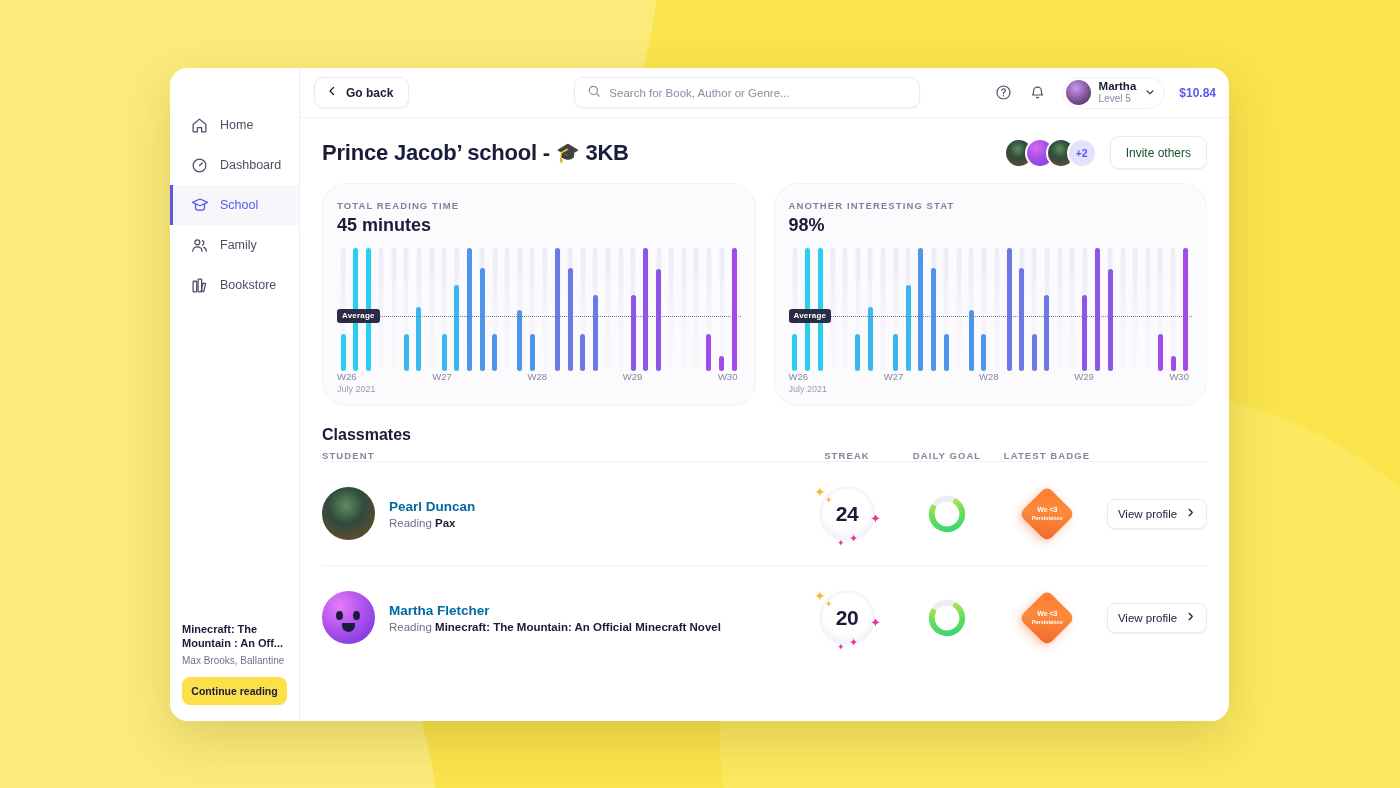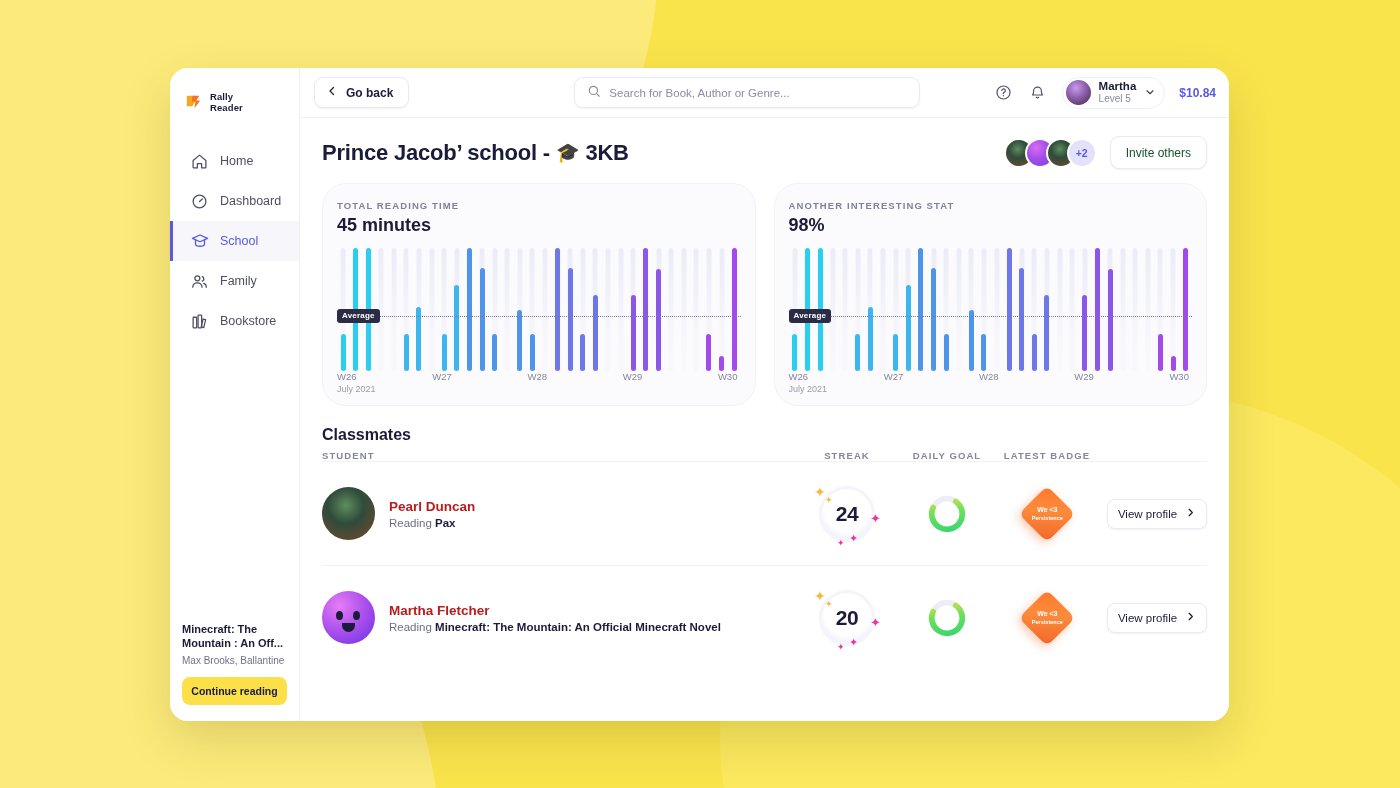--- a/index.html
+++ b/index.html
@@ -205,21 +205,21 @@
   .c-act { width: 110px; }
 
   .cm-row { display:flex; align-items:center; height: 104px; border-top:1px solid #F1F1F7; }
   .cm-row:first-of-type { border-top: 1px solid #F1F1F7; }
   .stu { flex:1; display:flex; align-items:center; gap: 14px; min-width:0; }
   .avatar-lg { width:53px;height:53px;border-radius:50%;flex:none; }
   .av-blob-lg { background: radial-gradient(circle at 33% 28%, #e77cf5 0%, #b356ee 42%, #8a3fe6 75%, #7a3ae2 100%); position:relative; }
   .eye { position:absolute; width:7px;height:9px;border-radius:50%;background:#1B1B3A; top:20px; }
   .eye.l { left:14px; } .eye.r { left:31px; }
   .mouth { position:absolute; width:13px;height:9px;border-radius:0 0 9px 9px;background:#1B1B3A; left:20px; top:32px; }
-  .stu-name { font-size: 13.5px; font-weight:700; color:#b91c1c; }
+  .stu-name { font-size: 13.5px; font-weight:700; color:#0369a1; }
   .stu-sub { font-size: 11.5px; color:#6E6E88; margin-top:3px; }
   .stu-sub b { color:#1B1B3A; font-weight:700; }
 
   .cell { width: 100px; display:flex; align-items:center; justify-content:center; }
   .streak-wrap { position:relative; width: 64px; height: 64px; display:flex;align-items:center;justify-content:center; }
   .streak-ring {
     position:absolute; inset:4px 4px 4px 4px; border-radius:50%;
     background: radial-gradient(circle at 50% 40%, #ffffff 52%, #EFEFFA 72%, #FAFAFE 100%);
     box-shadow: inset 0 0 0 3px #F4F4FB;
   }
@@ -245,32 +245,20 @@
 </head>
 <body>
 
 <div class="bg-blob-a"></div>
 <div class="bg-blob-b"></div>
 <div class="bg-blob-c"></div>
 
 <div class="app">
 
   <aside class="sidebar">
-    <div class="brand">
-      <span class="brand-mark">
-        <svg viewBox="0 0 20 20" width="19" height="19">
-          <path d="M3 3 L11 3 L8 8 L12 8 L9 14 L3 14 Z" fill="#F7A71B"></path>
-          <path d="M9 3 L16 3 L13 8 L17 8 L11 16 L12 9 L8 9 Z" fill="#F5741F"></path>
-        </svg>
-      </span>
-      <span class="brand-name">
-        <span>Rally</span><br>
-        <span>Reader</span>
-      </span>
-    </div>
 
     <nav class="nav">
       <div class="nav-item">
         <span class="ico">
           <svg width="17" height="17" viewBox="0 0 24 24" fill="none" stroke="#4E4E63" stroke-width="1.8" stroke-linecap="round" stroke-linejoin="round">
               <path d="M3 10.5 12 3l9 7.5V20a1 1 0 0 1-1 1h-5v-6H9v6H4a1 1 0 0 1-1-1z"></path>
             </svg>
         </span>
         <span>Home</span>
       </div>

